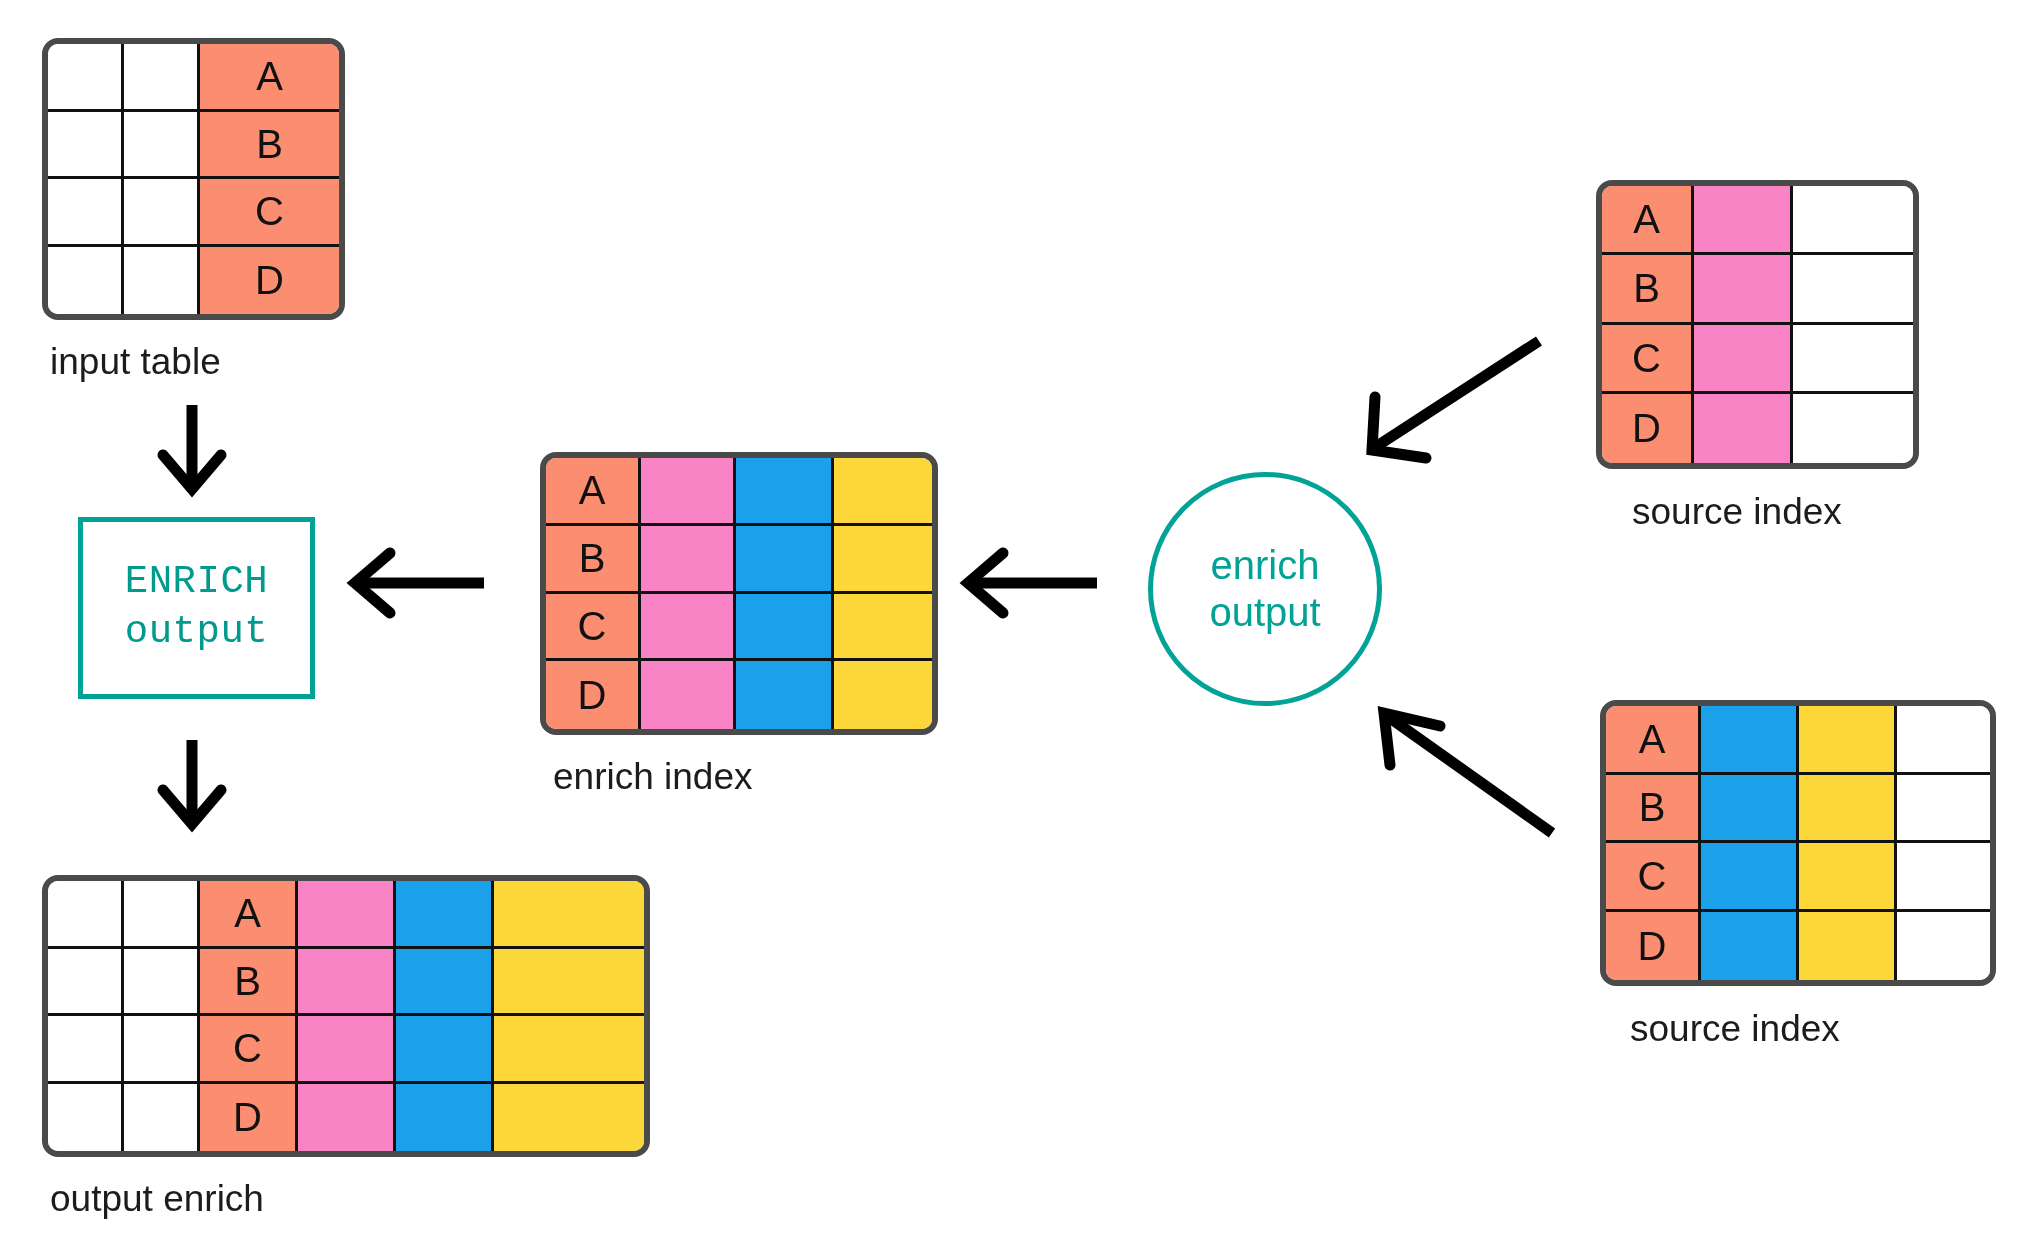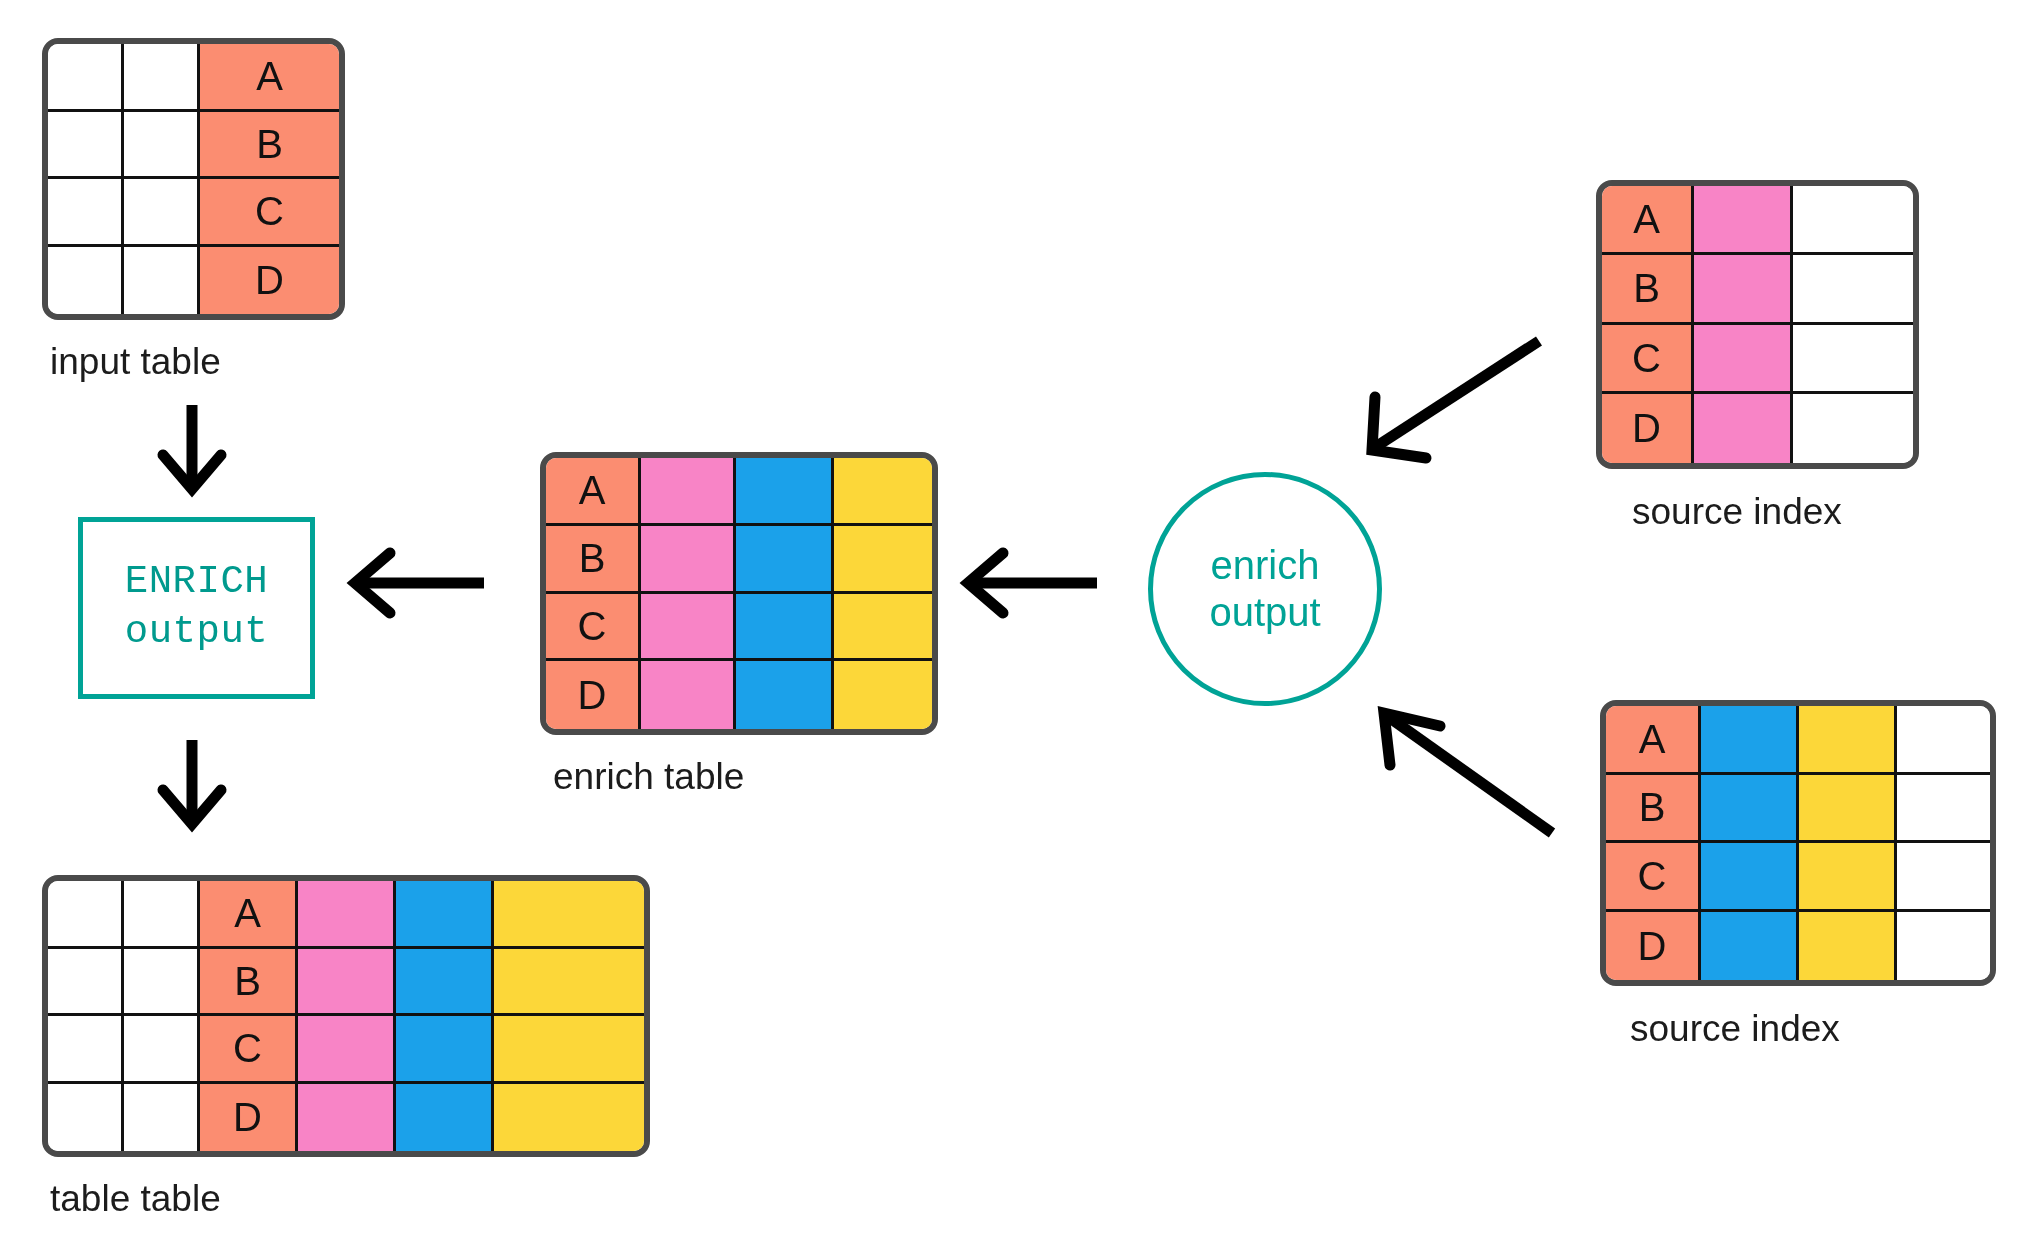--- a/index.html
+++ b/index.html
@@ -173,21 +173,21 @@
       </div>
       <div class="row">
         <div class="cell" style="background: rgb(255, 255, 255); width: 76px;"></div>
         <div class="cell" style="background: rgb(255, 255, 255); width: 76px;"></div>
         <div class="cell" style="background: rgb(251, 141, 113); width: 98px;">D</div>
         <div class="cell" style="background: rgb(248, 132, 198); width: 98px;"></div>
         <div class="cell" style="background: rgb(27, 161, 234); width: 98px;"></div>
         <div class="cell" style="background: rgb(252, 215, 57); width: 150px;"></div>
       </div>
     </div>
-  <div class="caption" style="left:50px; top:1180px;">table table</div>
+  <div class="caption" style="left:50px; top:1180px;">output enrich</div>
 
   <div class="tbl" id="enrich-index" style="left:540px; top:452px; width:398px; height:283px;">
       <div class="row">
         <div class="cell" style="background: rgb(251, 141, 113); width: 95px;">A</div>
         <div class="cell" style="background: rgb(248, 132, 198); width: 95px;"></div>
         <div class="cell" style="background: rgb(27, 161, 234); width: 98px;"></div>
         <div class="cell" style="background: rgb(252, 215, 57); width: 98px;"></div>
       </div>
       <div class="row">
         <div class="cell" style="background: rgb(251, 141, 113); width: 95px;">B</div>
@@ -201,21 +201,21 @@
         <div class="cell" style="background: rgb(27, 161, 234); width: 98px;"></div>
         <div class="cell" style="background: rgb(252, 215, 57); width: 98px;"></div>
       </div>
       <div class="row">
         <div class="cell" style="background: rgb(251, 141, 113); width: 95px;">D</div>
         <div class="cell" style="background: rgb(248, 132, 198); width: 95px;"></div>
         <div class="cell" style="background: rgb(27, 161, 234); width: 98px;"></div>
         <div class="cell" style="background: rgb(252, 215, 57); width: 98px;"></div>
       </div>
     </div>
-  <div class="caption" style="left:553px; top:758px;">enrich table</div>
+  <div class="caption" style="left:553px; top:758px;">enrich index</div>
 
   <div class="policy-circle" style="left:1148px; top:472px; width:234px; height:234px;">
     <div class="pline">enrich</div>
     <div class="pline">output</div>
   </div>
 
   <div class="tbl" id="source-index-top" style="left:1596px; top:180px; width:323px; height:289px;">
       <div class="row">
         <div class="cell" style="background: rgb(251, 141, 113); width: 92px;">A</div>
         <div class="cell" style="background: rgb(248, 132, 198); width: 99px;"></div>

